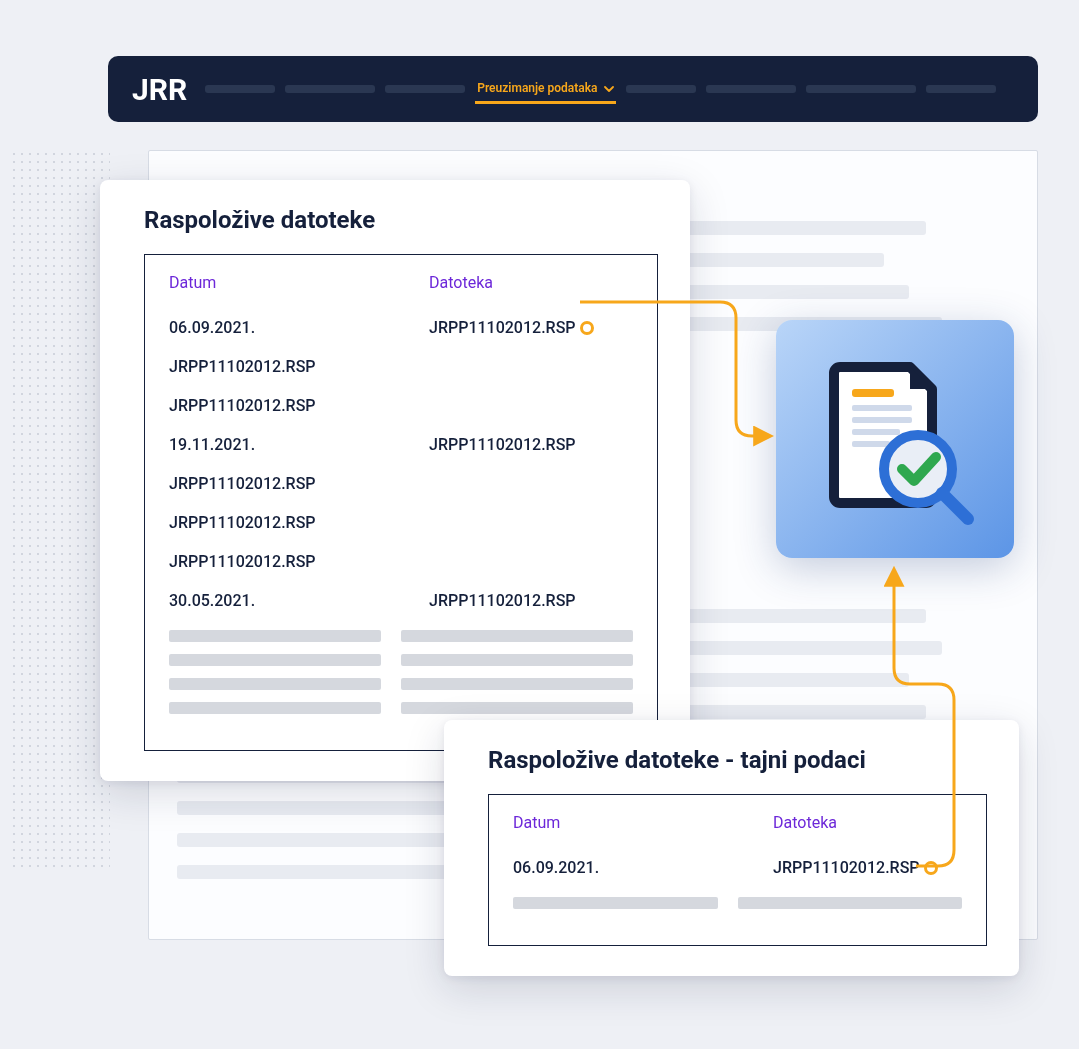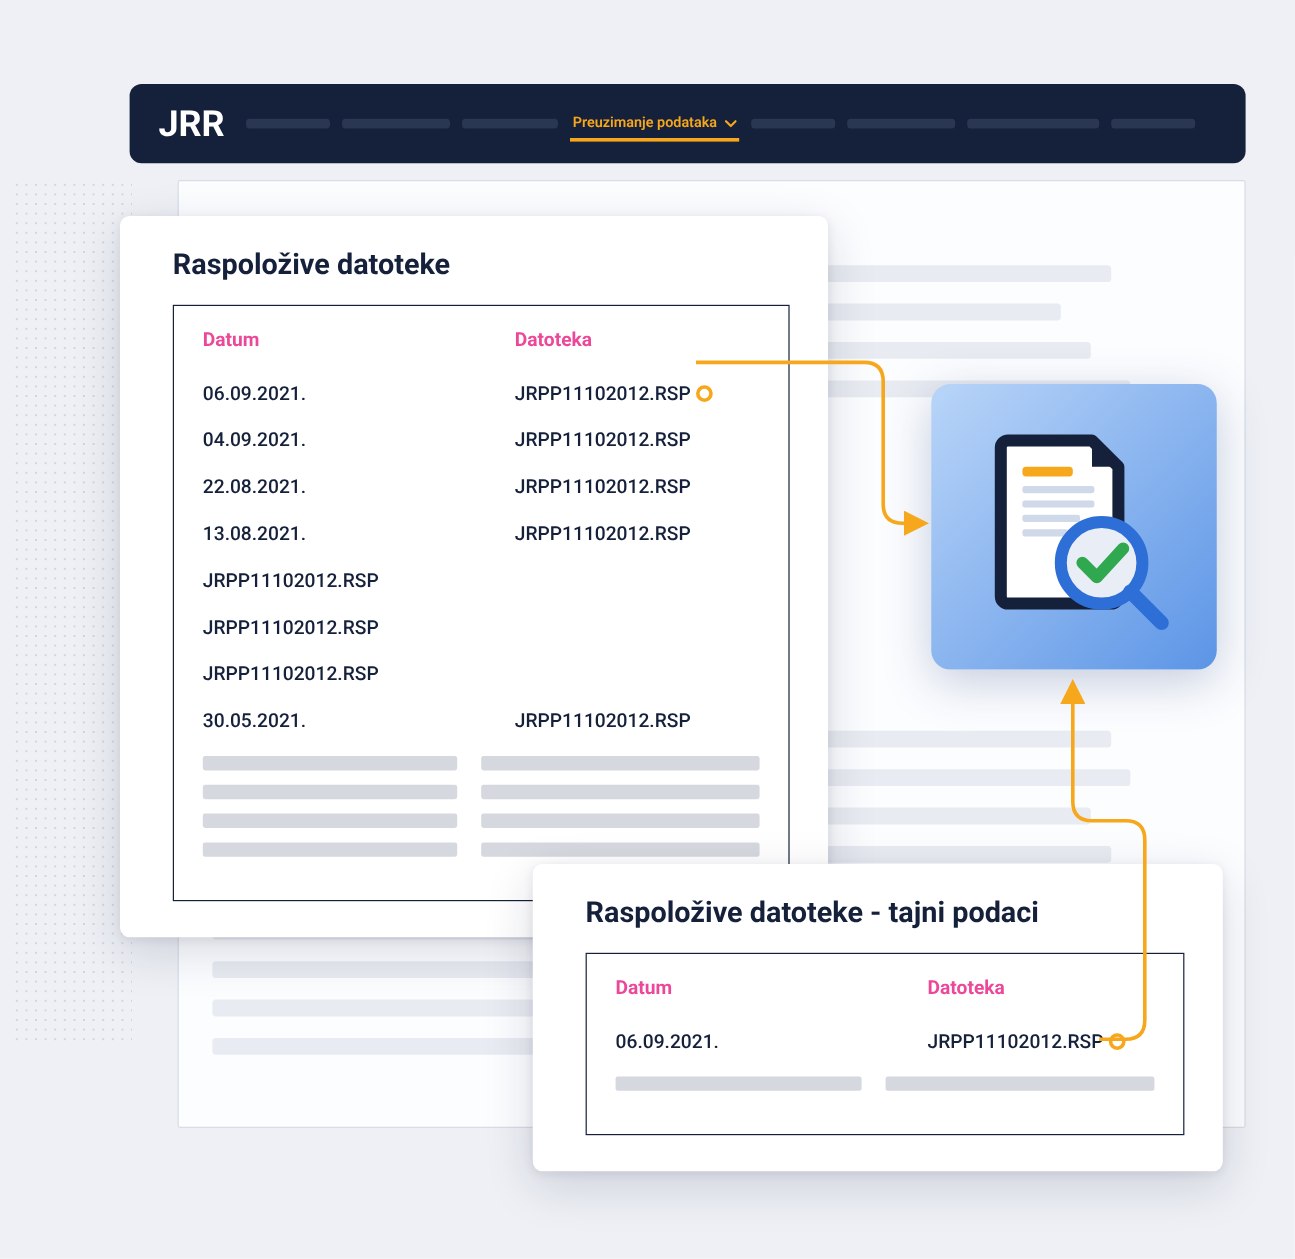--- a/index.html
+++ b/index.html
@@ -22,21 +22,21 @@
     background-image: radial-gradient(#9aa3b2 1.2px, transparent 1.2px);
     background-size: 8px 8px;
     opacity: .35;
     z-index: 0;
   }
 
   
   .navbar {
     position: absolute;
     left: 108px;
-    top: 70px;
+    top: 56px;
     width: 930px;
     height: 66px;
     background: #15203b;
     border-radius: 10px;
     display: flex;
     align-items: center;
     padding: 0 24px;
     z-index: 3;
     gap: 10px;
   }
@@ -113,23 +113,23 @@
   .table-head, .table-row {
     display: flex;
     gap: 20px;
   }
   .table-head {
     margin-bottom: 16px;
   }
   .col-date { width: 240px; }
   .col-file { flex: 1; }
   .th {
-    color: #ec4899;
+    color: #6d28d9;
     font-size: 16px;
-    font-weight: 700;
+    font-weight: 400;
   }
   .td {
     color: #15203b;
     font-size: 16px;
     font-weight: 500;
     padding: 10px 0;
   }
   .ph-group { margin-top: 10px; }
   .ph-pair { display: flex; gap: 20px; margin-bottom: 12px; }
   .ph-cell {
@@ -233,29 +233,27 @@
     <div class="table-row">
       <div class="td col-date">06.09.2021.</div>
       <div class="td col-file">
         <span class="file-with-dot">
           <span>JRPP11102012.RSP</span>
           <span class="ring-dot"></span>
         </span>
       </div>
     </div>
     <div class="table-row">
-      <div class="td col-date">04.09.2021.</div>
-      <div class="td col-file">JRPP11102012.RSP</div>
-    </div>
-    <div class="table-row">
-      <div class="td col-date">22.08.2021.</div>
-      <div class="td col-file">JRPP11102012.RSP</div>
-    </div>
-    <div class="table-row">
-      <div class="td col-date">13.08.2021.</div>
+      <div class="td col-file">JRPP11102012.RSP</div>
+    </div>
+    <div class="table-row">
+      <div class="td col-file">JRPP11102012.RSP</div>
+    </div>
+    <div class="table-row">
+      <div class="td col-date">19.11.2021.</div>
       <div class="td col-file">JRPP11102012.RSP</div>
     </div>
     <div class="table-row">
       <div class="td col-file">JRPP11102012.RSP</div>
     </div>
     <div class="table-row">
       <div class="td col-file">JRPP11102012.RSP</div>
     </div>
     <div class="table-row">
       <div class="td col-file">JRPP11102012.RSP</div>

